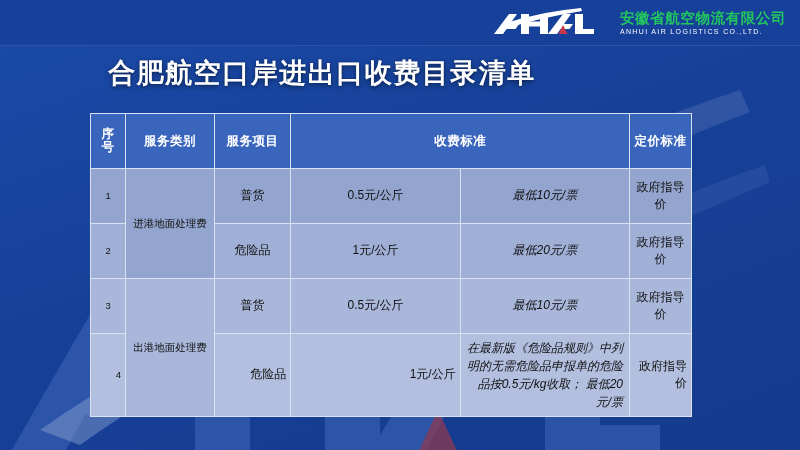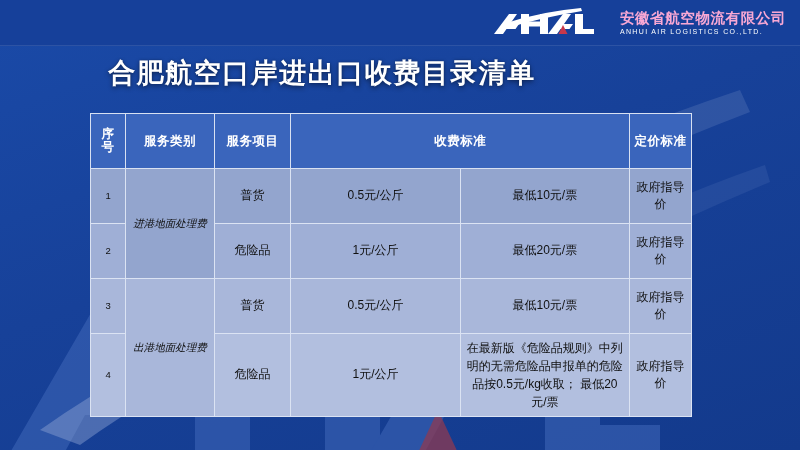--- a/index.html
+++ b/index.html
@@ -65,21 +65,21 @@
     background: rgba(255,255,255,.10);
   }
 
   .brand { display: flex; align-items: center; gap: 10px; }
 
   .brand-mark { width: 118px; height: 30px; display: block; }
 
   .brand-text { display: flex; flex-direction: column; gap: 2px; }
 
   .brand-cn {
-    color: #f9a8d4;
+    color: #22c55e;
     font-size: 14.5px;
     font-weight: bold;
     letter-spacing: .6px;
     line-height: 1;
     white-space: nowrap;
   }
 
   .brand-en {
     color: #ffffff;
     font-size: 7px;
@@ -143,26 +143,26 @@
     text-align: center;
     vertical-align: middle;
     border: 1px solid #dbe3f3;
     padding: 3px 4px;
     line-height: 1.42;
   }
 
   tbody tr.band-a td { background: #93A5CE; }
   tbody tr.band-b td { background: #9FAFD6; }
   tbody tr.band-c td { background: #A9B7DA; }
-  tbody tr.band-d td { background: #B2BFDF; }
-
-  td.cat-cell { font-size: 10.5px; font-style: italic; }
+  tbody tr.band-d td { background: #B2BFDF; text-align: right; }
+
+  td.cat-cell { font-size: 10.5px; }
   td.seq-cell { font-size: 9.5px; }
   td.rate-cell { width: 74px; margin-left: 45px; }
-  td.min-cell  { width: 254px; }
+  td.min-cell  { width: 254px; font-style: italic; }
   td.multi { line-height: 1.5; padding: 5px 6px; }
 
   tr.r1 td { height: 55px; }
   tr.r2 td { height: 55px; }
   tr.r3 td { height: 55px; }
   tr.r4 td { height: 70px; }
 </style>
 </head>
 <body>
 

